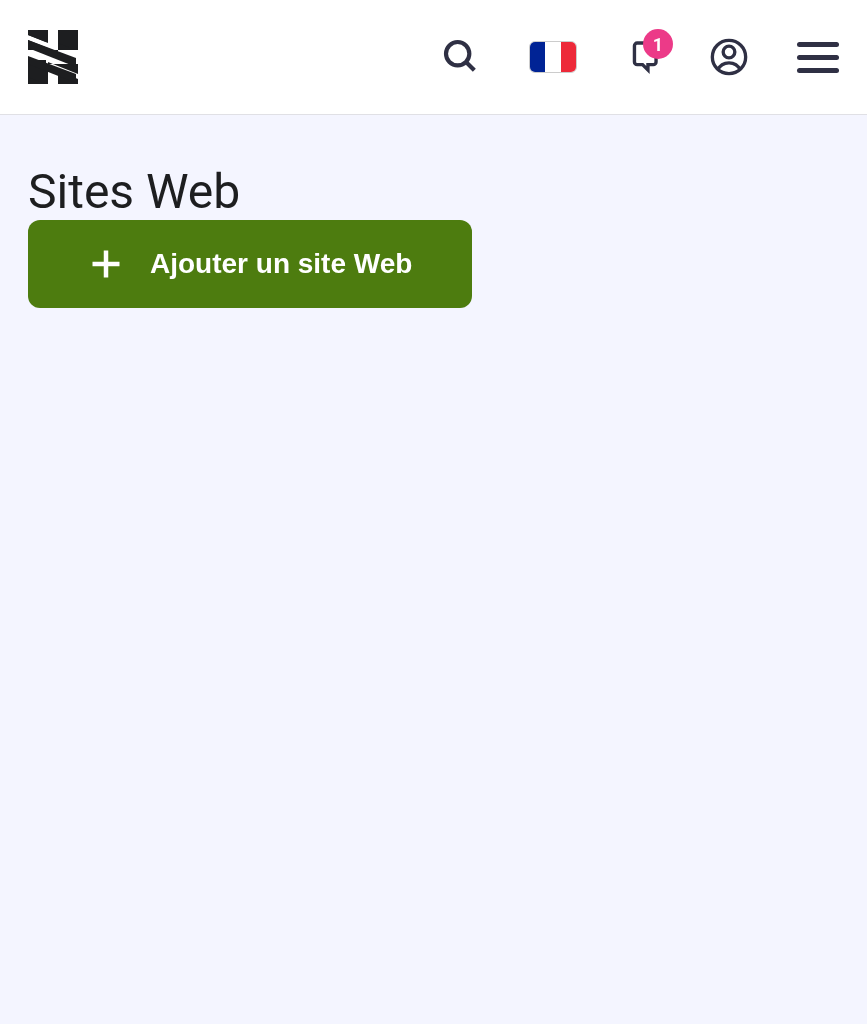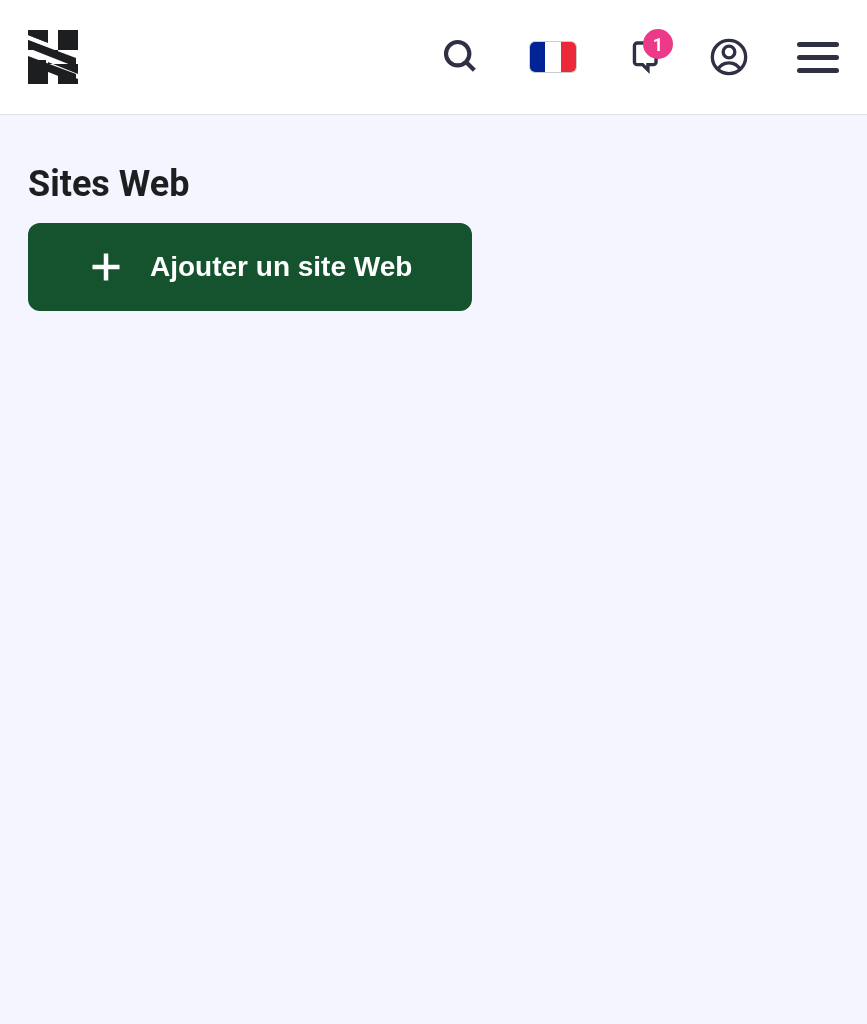--- a/index.html
+++ b/index.html
@@ -67,27 +67,26 @@
       width: 42px;
       height: 5px;
       background: #2f3044;
       border-radius: 3px;
     }
     .content {
       padding: 48px 28px 20px;
       position: relative;
     }
     .page-title {
-      font-size: 36px;
-      font-weight: 700;
-      color: #1d1e20;
-      margin-bottom: 18px;
+      font-size: 48px;
+      font-weight: 400;
+      color: #1d1e20;
     }
     .add-btn {
-      background: #14532d;
+      background: #4d7c0f;
       color: #fff;
       border: none;
       border-radius: 12px;
       padding: 26px 60px;
       font-size: 28px;
       font-weight: 700;
       display: flex;
       align-items: center;
       gap: 26px;
       cursor: pointer;

